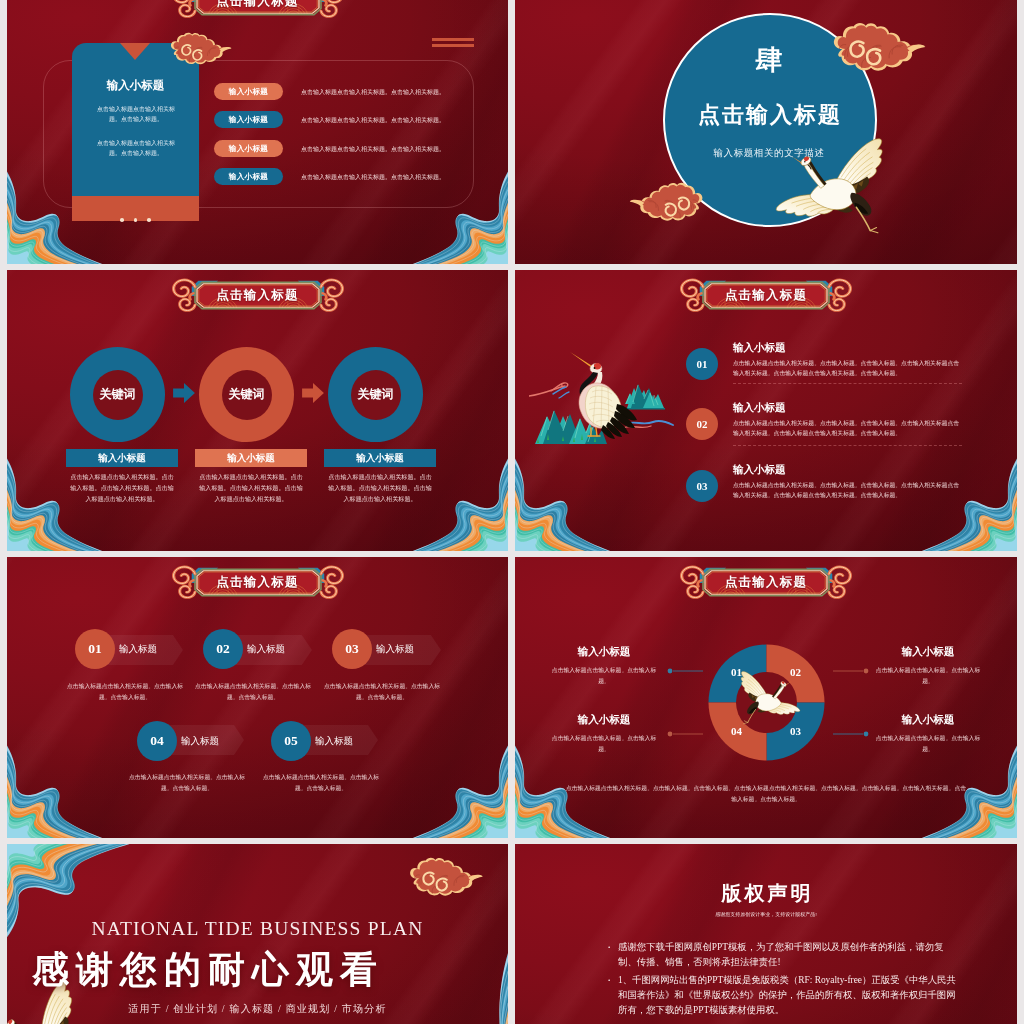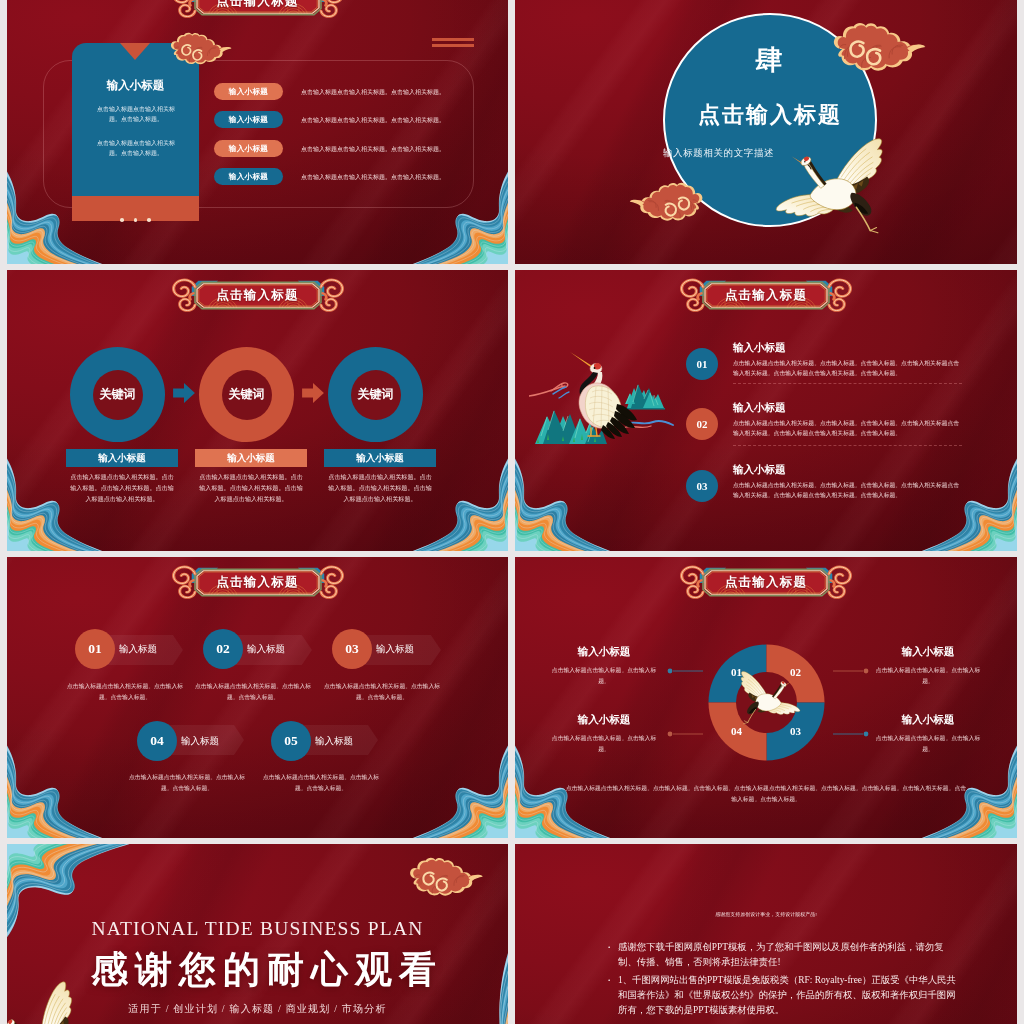--- a/index.html
+++ b/index.html
@@ -64,21 +64,21 @@
   #s1 .rtx{position:absolute;left:294px;width:220px;color:#f2dada;font-size:6px;}
   #s1 .lines{position:absolute;left:425px;top:62px;width:42px;}
   #s1 .lines b{display:block;height:2.6px;background:#ca5339;margin-bottom:3.6px;}
   
   #s2 .circ{position:absolute;left:148px;top:37px;width:210px;height:210px;border-radius:50%;
       background:#166a91;border:2.5px solid #fff;}
   #s2 .chap{position:absolute;left:148px;top:66px;width:212px;text-align:center;color:#fff;
       font-size:27px;font-weight:bold;}
   #s2 .t2{position:absolute;left:128px;top:124px;width:252px;text-align:center;color:#fff;
       font-size:22px;font-weight:bold;letter-spacing:2px;text-indent:2px;}
-  #s2 .sub{position:absolute;left:148px;top:171px;width:212px;color:#eef4f8;
+  #s2 .sub{position:absolute;left:148px;top:171px;width:212px;text-align:center;color:#eef4f8;
       font-size:9.5px;letter-spacing:.6px;}
   
   #s3 .ring{position:absolute;width:95px;height:95px;border-radius:50%;top:77px;}
   #s3 .ring .hole{position:absolute;left:50%;top:50%;transform:translate(-50%,-50%);
       width:50px;height:50px;border-radius:50%;background:#7b1019;
       display:flex;align-items:center;justify-content:center;color:#fff;font-weight:bold;font-size:12px;}
   #s3 .lbl{position:absolute;top:179px;width:112px;height:18px;display:flex;align-items:center;
       justify-content:center;color:#fff;font-weight:bold;font-size:9.5px;}
   #s3 .dsc{position:absolute;top:202px;width:104px;text-align:center;color:#f2dada;
       font-size:6.1px;line-height:11px;}
@@ -99,21 +99,21 @@
   #s6 .sub{position:absolute;left:0;right:0;top:50px;text-align:center;color:#fff;
       font-weight:bold;font-size:11.5px;letter-spacing:.6px;}
   #s6 .co h{display:block;color:#fff;font-weight:bold;font-size:10.5px;}
   #s6 .co p{margin:6px 0 0;color:#f0d8d8;font-size:5.8px;line-height:10.5px;}
   #s6 .co{position:absolute;width:106px;}
   #s6 .foot{position:absolute;left:50px;right:50px;top:226px;text-align:center;
       color:#f0d8d8;font-size:5.8px;line-height:10.5px;}
   
   #s7 .eyebrow{position:absolute;left:0;right:0;top:74px;text-align:center;color:#f8eded;
       font-size:19.5px;letter-spacing:1.2px;}
-  #s7 .head{position:absolute;left:12px;right:0;top:101px;text-align:center;color:#fff;
+  #s7 .head{position:absolute;left:18px;right:0;top:101px;color:#fff;
       font-size:37px;font-weight:bold;letter-spacing:7px;text-indent:7px;
       text-shadow:0 2px 7px rgba(70,0,0,.55);}
   #s7 .tag{position:absolute;left:0;right:0;top:158px;text-align:center;color:#f3dcdc;
       font-size:10px;letter-spacing:1.2px;}
   
   #s8 .t{position:absolute;left:0;right:0;top:36px;text-align:center;color:#fff;
       font-size:20px;font-weight:bold;letter-spacing:3px;text-indent:3px;}
   #s8 .s{position:absolute;left:0;right:0;top:67px;text-align:center;color:#f5e2e2;font-size:5px;}
   #s8 ul{position:absolute;left:92px;width:350px;top:96px;margin:0;padding:0;list-style:none;}
   #s8 li{position:relative;color:#f9ecec;font-size:9.4px;line-height:15.2px;margin-bottom:2.5px;
@@ -697,20 +697,21 @@
   <div class="tag">适用于 / 创业计划 / 输入标题 / 商业规划 / 市场分析</div>
 </div>
 
 <div class="slide" id="s8">
   <div class="bg">
     <i class="base"></i>
         <i class="streak"></i>
         <i class="streakb"></i>
         <i class="vig"></i>
   </div>
+  <div class="t">版权声明</div>
   <div class="s">感谢您支持原创设计事业，支持设计版权产品!</div>
   <ul>
     <li>感谢您下载千图网原创PPT模板，为了您和千图网以及原创作者的利益，请勿复制、传播、销售，否则将承担法律责任!</li>
     <li>1、千图网网站出售的PPT模版是免版税类（RF: Royalty-free）正版受《中华人民共和国著作法》和《世界版权公约》的保护，作品的所有权、版权和著作权归千图网所有，您下载的是PPT模版素材使用权。</li>
   </ul>
 </div>
 
 </div>
 
 </body></html>

